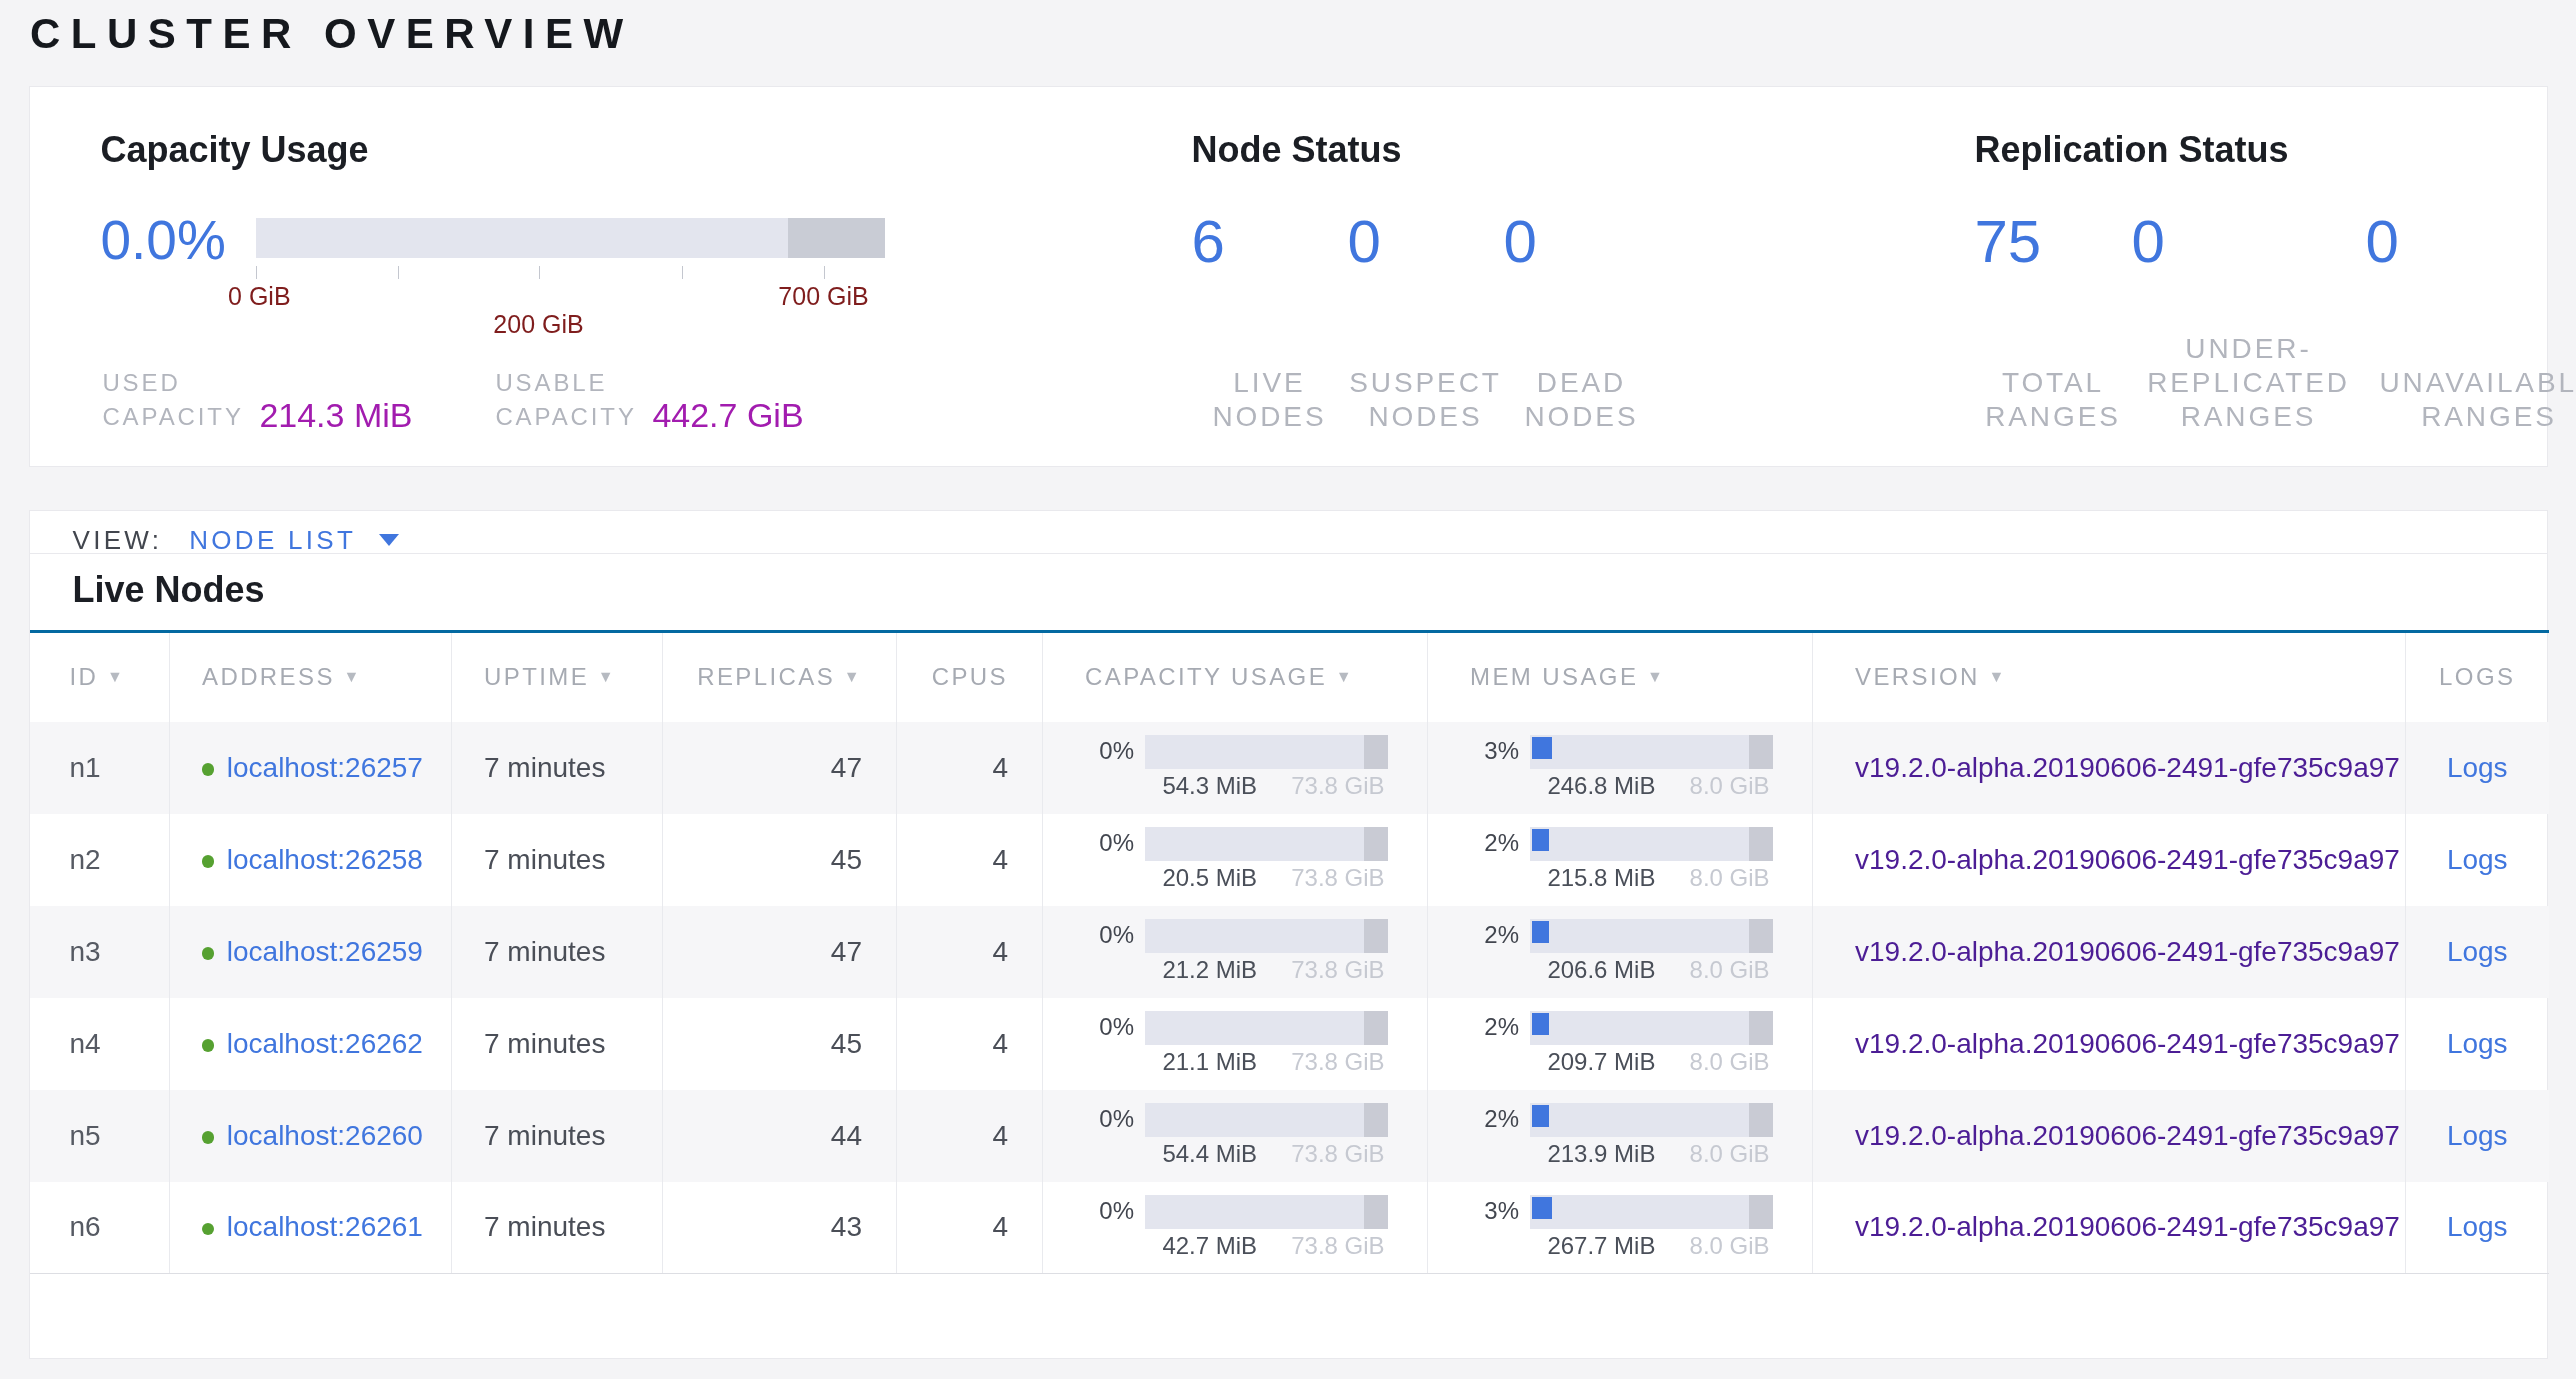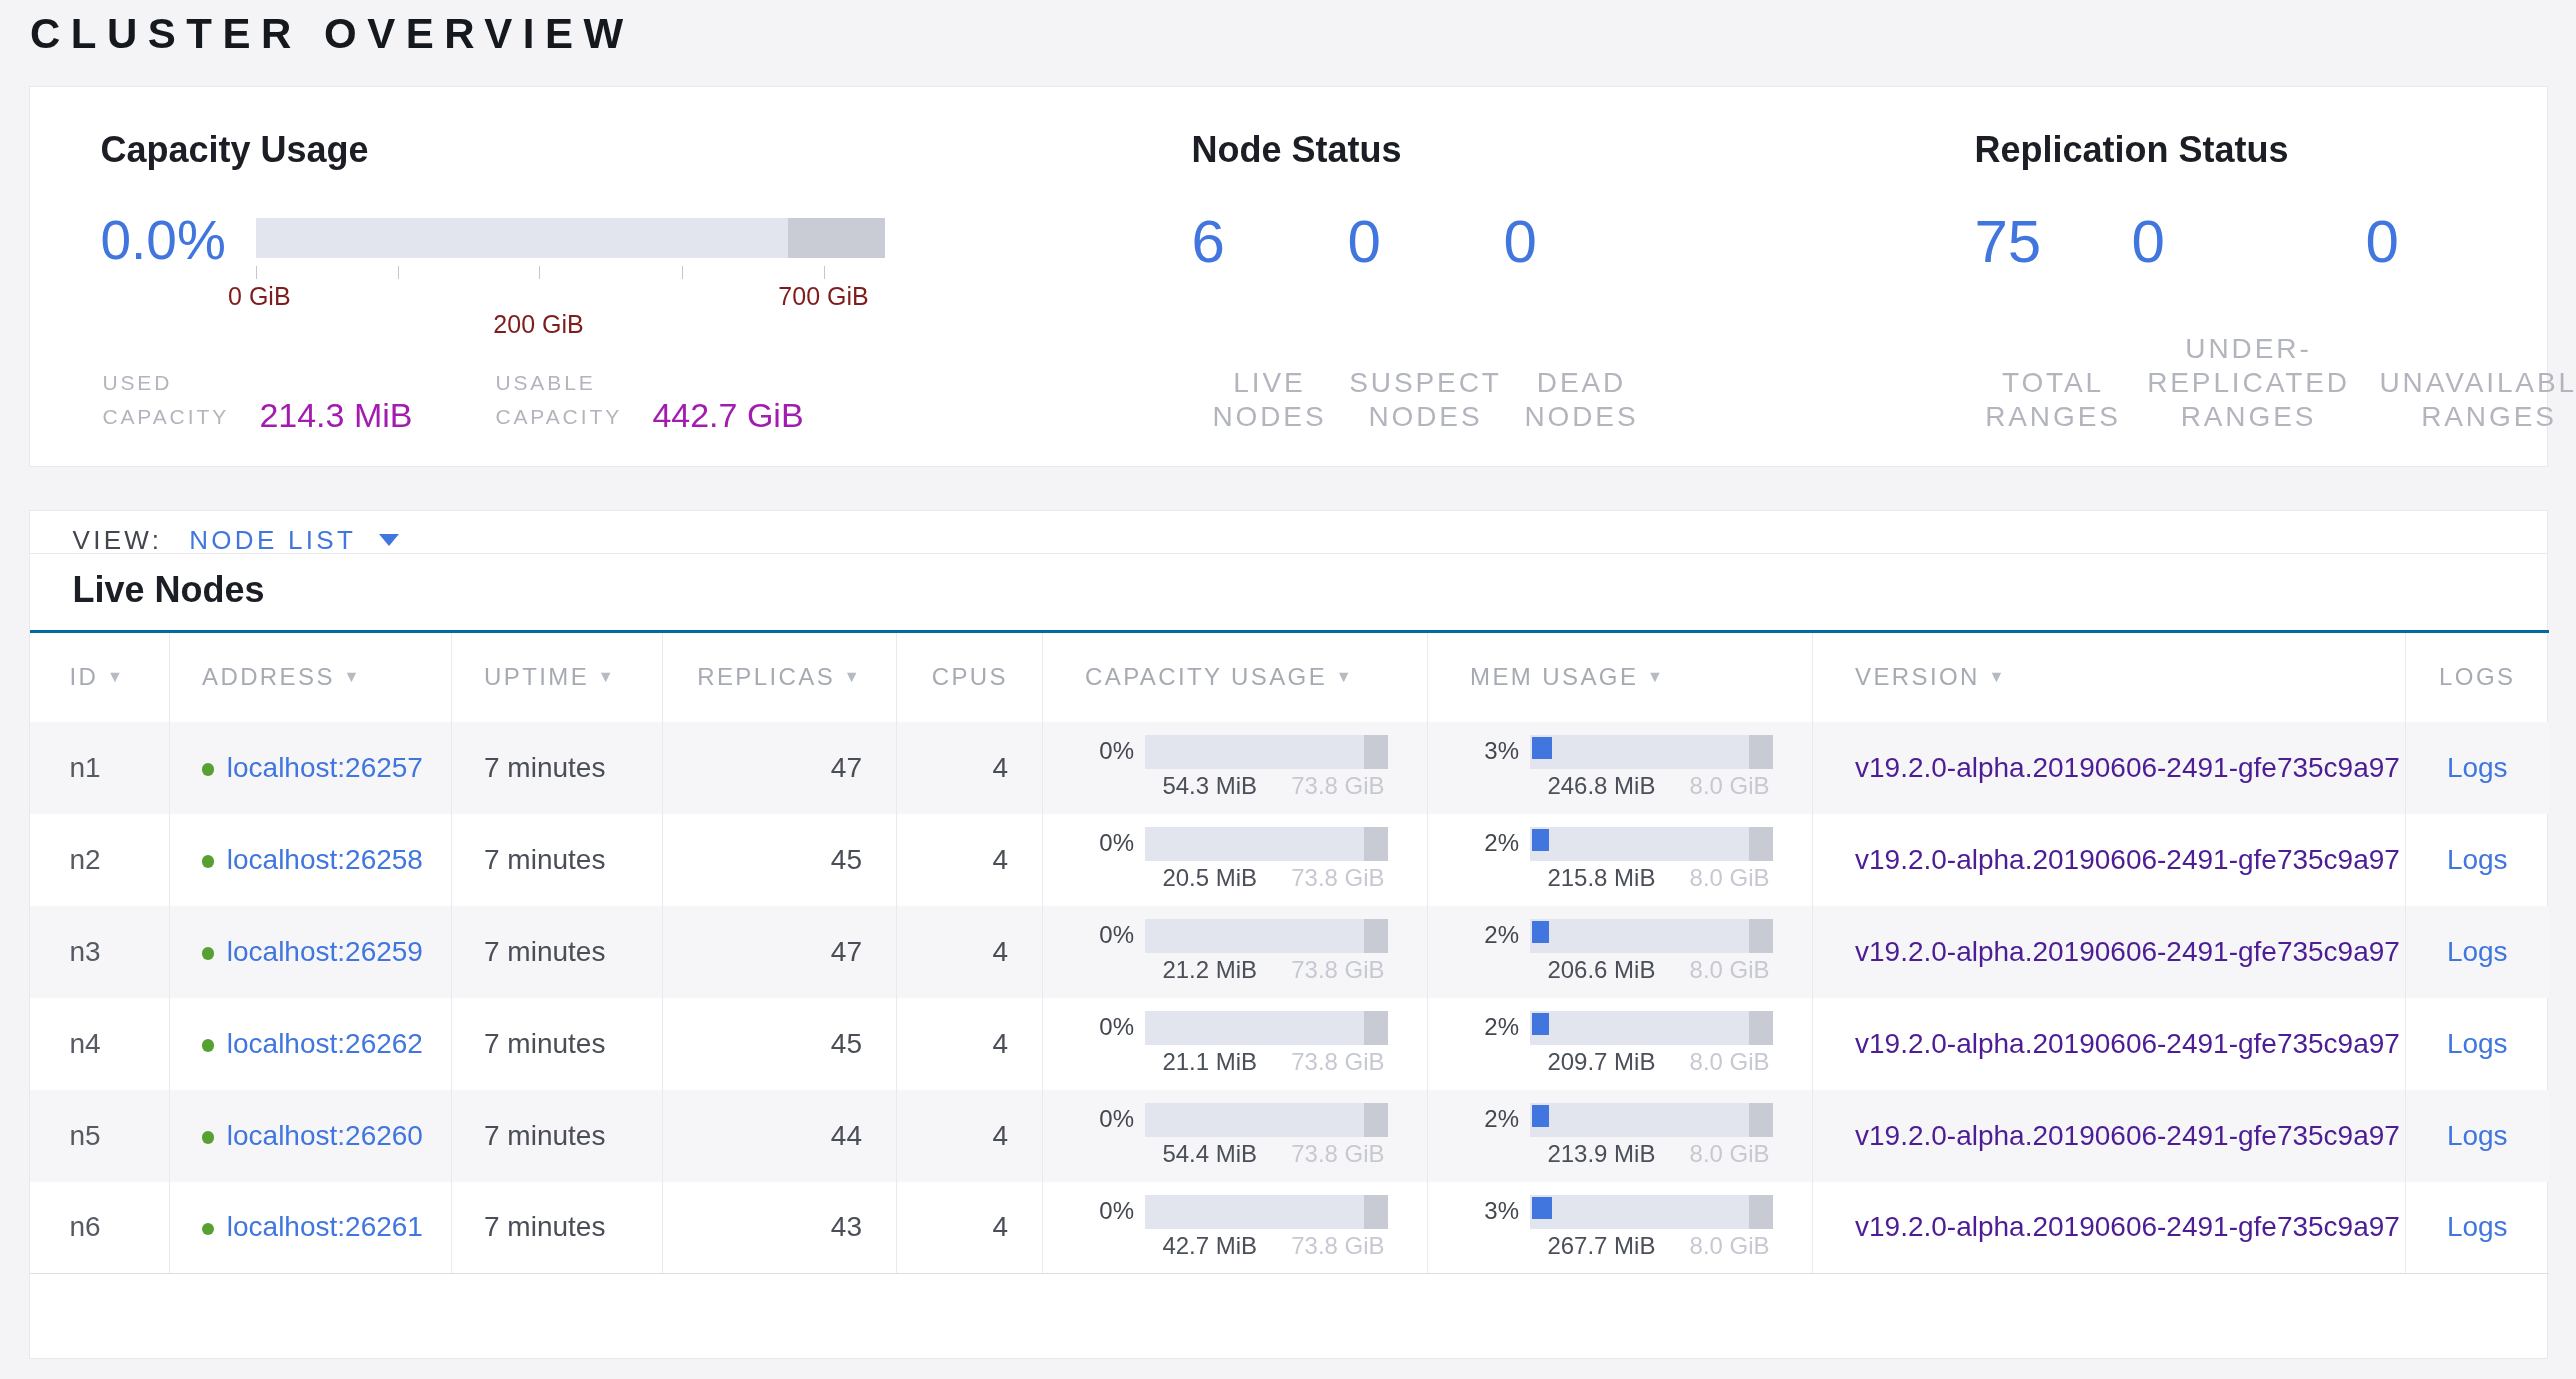--- a/index.html
+++ b/index.html
@@ -37,21 +37,21 @@
   .cap-bar-used { position:absolute; left:0; top:0; height:100%; background:#4076de; }
   .cap-ticks { position:relative; height:15px; margin-top:7.6px; }
   .tick { position:absolute; top:0; width:1.9px; height:13.3px; background:#c4c7cf; }
   .tick.t1{left:0;} .tick.t2{left:142px;} .tick.t3{left:283px;} .tick.t4{left:426px;} .tick.t5{left:568px;}
   .cap-tick-labels { position:relative; height:28.5px; margin-top:1.9px; }
   .tick-label { position:absolute; transform:translateX(-50%); font-size:25px; color:#7f1d1d; white-space:nowrap; }
   .tick-label.l1{left:3.8px;} .tick-label.l2{left:283px;margin-top:28px;} .tick-label.l3{left:568px;}
 
   .cap-stats { position:absolute; bottom:32px; left:1.9px; display:flex; align-items:flex-end; }
   .stat { display:flex; align-items:flex-end; }
-  .stat-label { width:157px; font-size:21px; letter-spacing:2.9px; color:#b2b5bd; line-height:34px; }
+  .stat-label { width:157px; font-size:24px; letter-spacing:2.9px; color:#b2b5bd; line-height:34px; }
   .stat-value { font-size:34px; font-weight:400; color:#a21caf; line-height:38px; }
   .stat-value.first { width:236px; }
 
   .figures { position:absolute; top:122px; display:flex; }
   .figure { font-size:60px; font-weight:500; color:#4076de; line-height:65px; }
   .fig-labels { position:absolute; bottom:32px; display:flex; align-items:flex-end; }
   .fig-label { font-size:28px; letter-spacing:2.9px; color:#b2b5bd; line-height:34px;text-align:center; }
   .sec-node .figure, .sec-node .fig-label { width:156px; }
   .sec-repl .figure.c1, .sec-repl .fig-label.c1 { width:157px; }
   .sec-repl .figure.c2, .sec-repl .fig-label.c2 { width:234px; }

